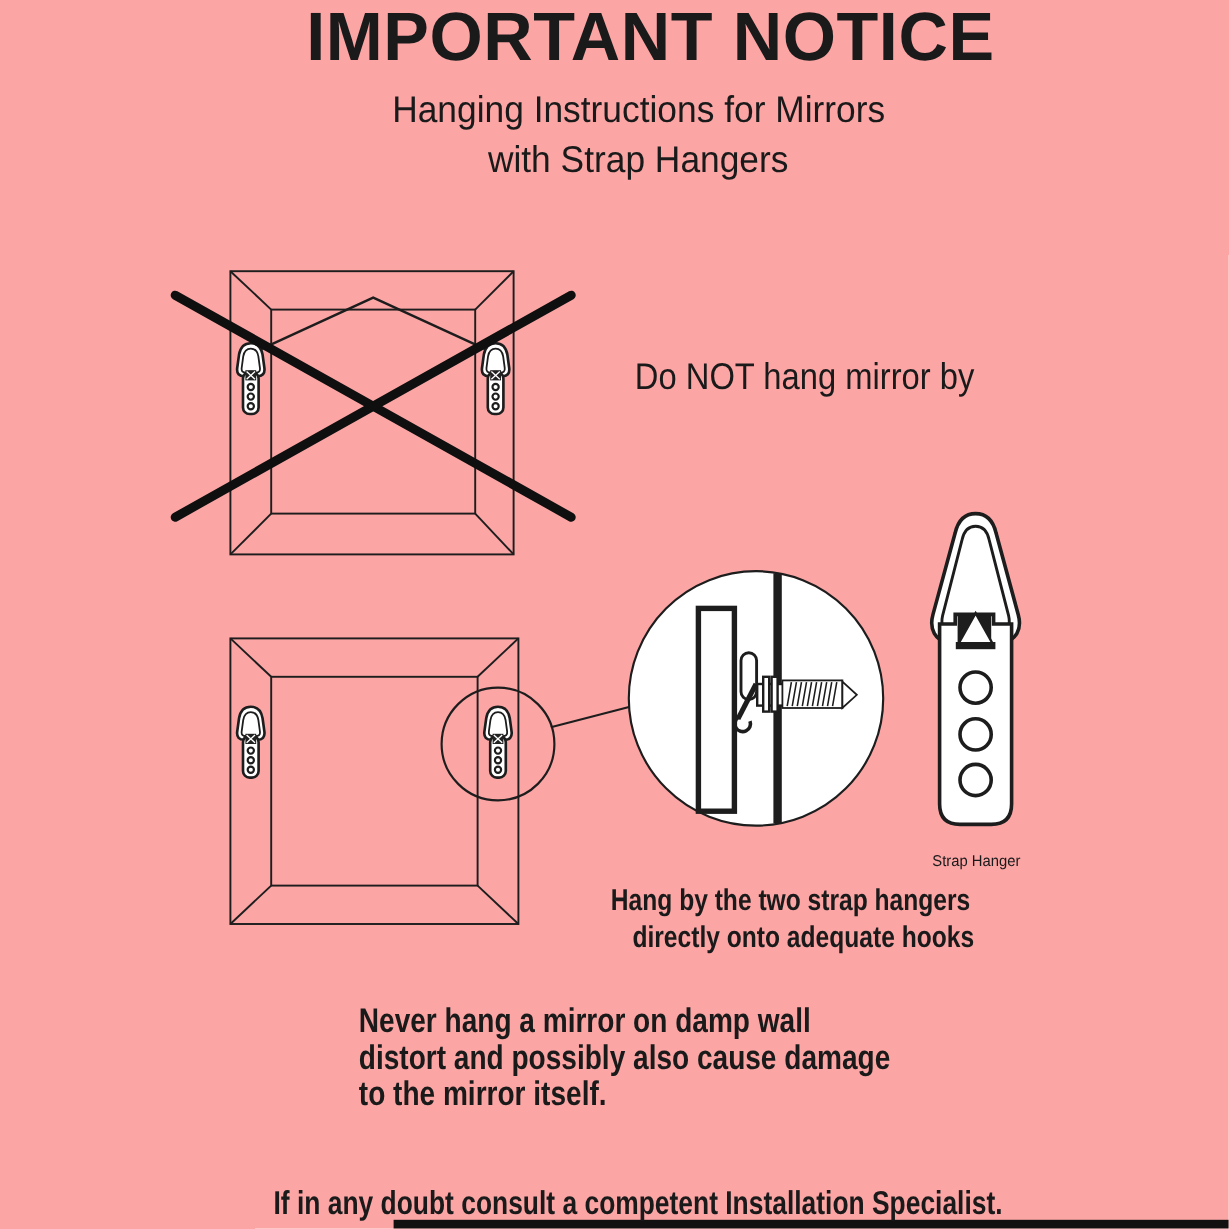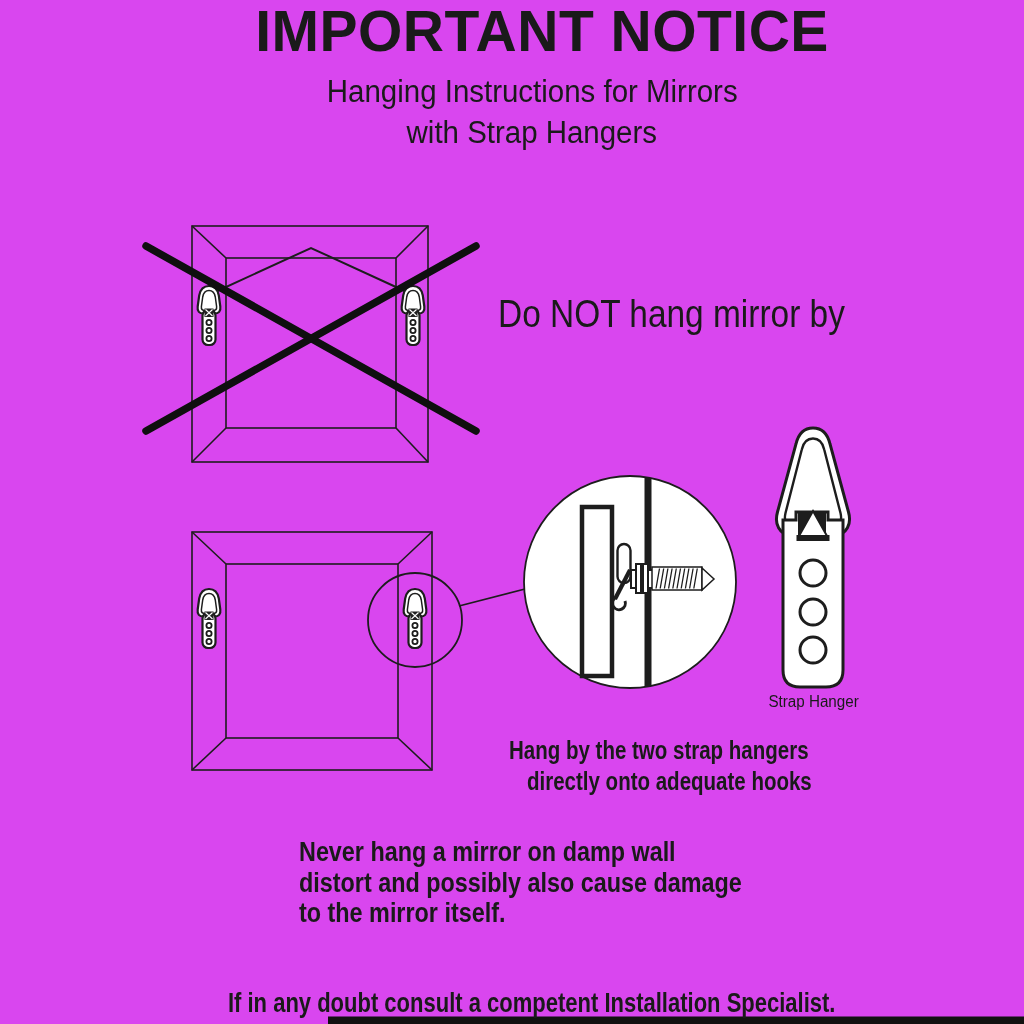--- a/index.html
+++ b/index.html
@@ -1,37 +1,37 @@
 <!DOCTYPE html>
 <html><head>
 <meta charset="utf-8">
 <style>
   html,body{margin:0;padding:0;background:#ffffff;}
   .canvas{
-    position:relative;width:1024px;height:1024px;background:#d946ef;overflow:hidden;
+    position:relative;width:1024px;height:1024px;background:#fca5a5;overflow:hidden;
     font-family:"Liberation Sans", sans-serif;color:#1a1a1a;
   }
   svg.art{position:absolute;left:0;top:0;}
   .txt{position:absolute;white-space:nowrap;}
   .center{text-align:center;}
   .b{font-weight:bold;}
   .line{display:block;}
   .cond{display:inline-block;transform-origin:left top;}
   .ccond{display:inline-block;transform-origin:center top;}
   .sx95{transform:scaleX(.95);}
   .sx88{transform:scaleX(.88);}
   .sx82{transform:scaleX(.82);}
   .sx80{transform:scaleX(.80);}
   #title{left:30px;top:0px;width:1024px;font-size:57px;line-height:62px;letter-spacing:.5px;}
   #subtitle{left:20px;top:71px;width:1024px;font-size:31px;line-height:41px;}
-  #note-wire{left:498px;top:297px;font-size:38px;line-height:34px;}
+  #note-wire{left:529px;top:297px;font-size:31px;line-height:34px;}
   #note-hang{left:509px;top:735px;font-size:25px;line-height:30.5px;text-align:right;}
   #note-damp{left:299px;top:836px;font-size:28.5px;line-height:30.5px;}
   #footer-note{left:20px;top:987px;width:1024px;font-size:27.5px;line-height:31px;}
-  #strap-label{left:739px;top:691px;width:150px;font-size:16px;line-height:22px;}
+  #strap-label{left:739px;top:707px;width:150px;font-size:13px;line-height:22px;}
 </style>
 </head>
 <body>
 
 <div class="canvas">
 
   <svg class="art" width="1024" height="1024" viewBox="0 0 1024 1024">
     <defs>
       <g id="hangerSmall" stroke="#1d1d1d">
         <path d="M 0 1 C -5.5 1 -8.8 5 -9.8 10.5 L -11.3 21.5 C -12 26.5 -9.5 28.5 -5.5 28.5 L 5.5 28.5 C 9.5 28.5 12 26.5 11.3 21.5 L 9.8 10.5 C 8.8 5 5.5 1 0 1 Z" fill="#ffffff" stroke-width="2.2"></path>

